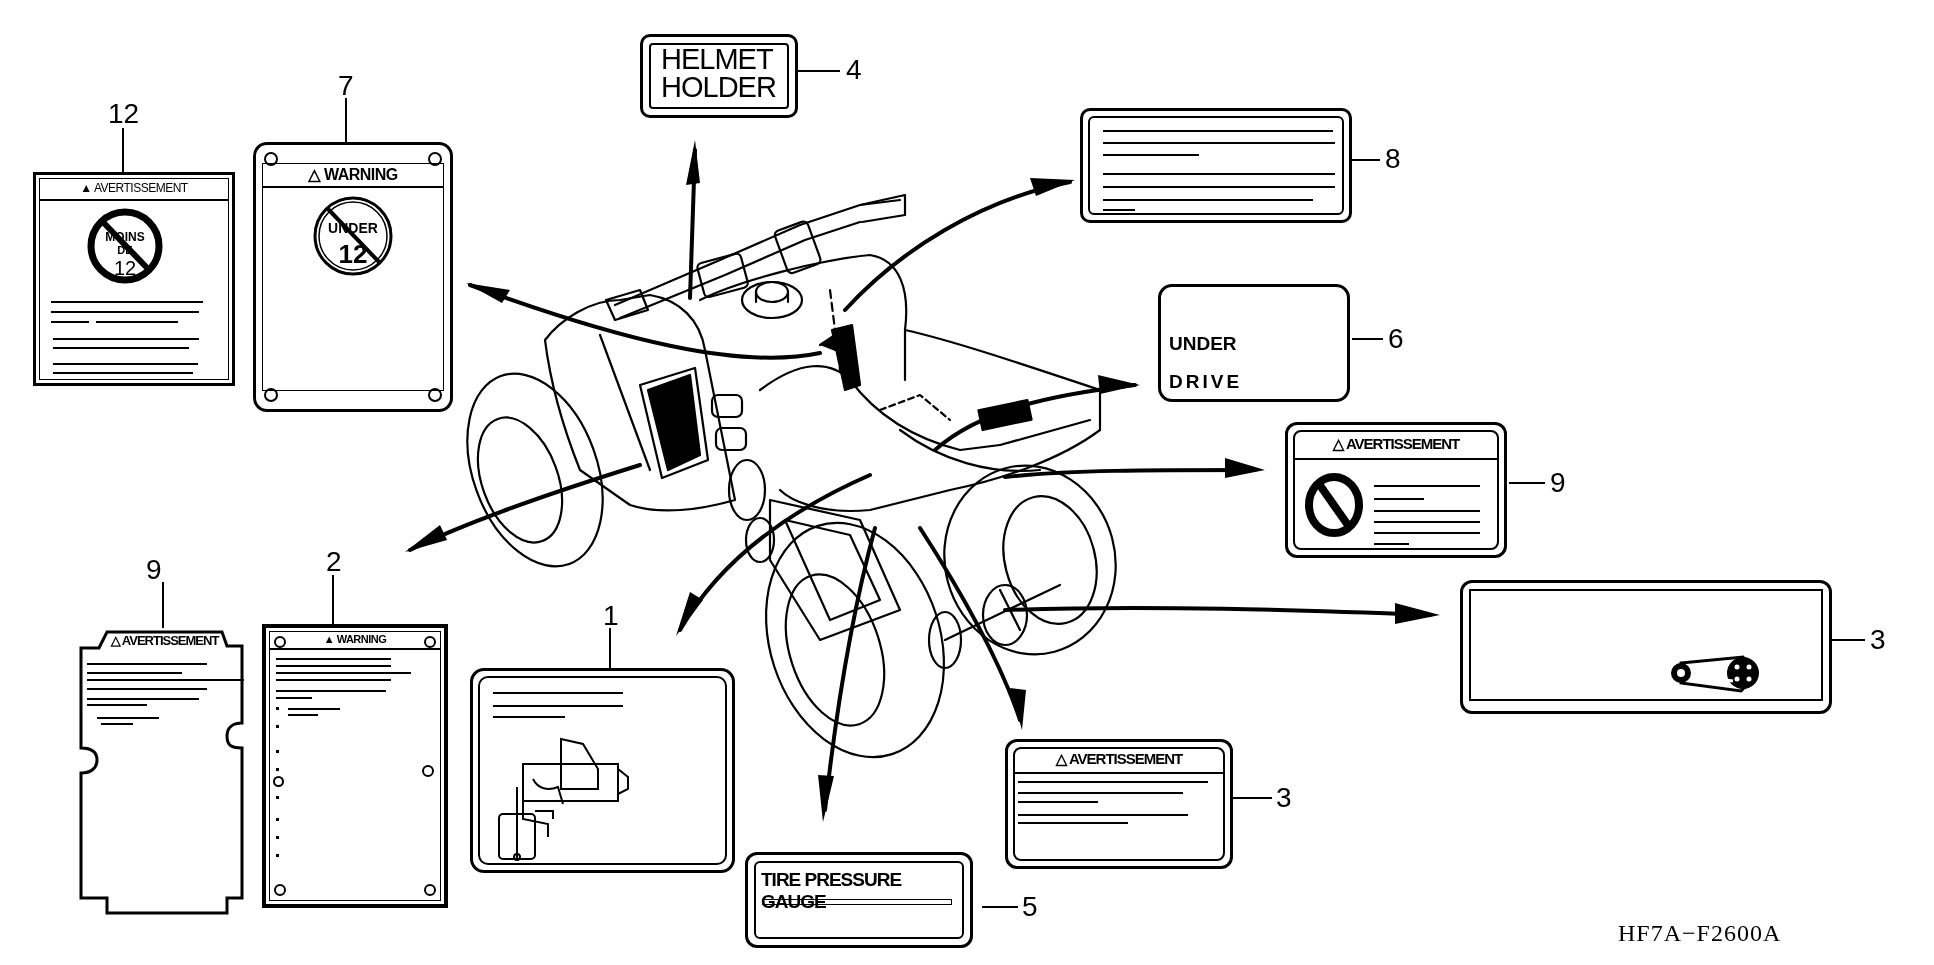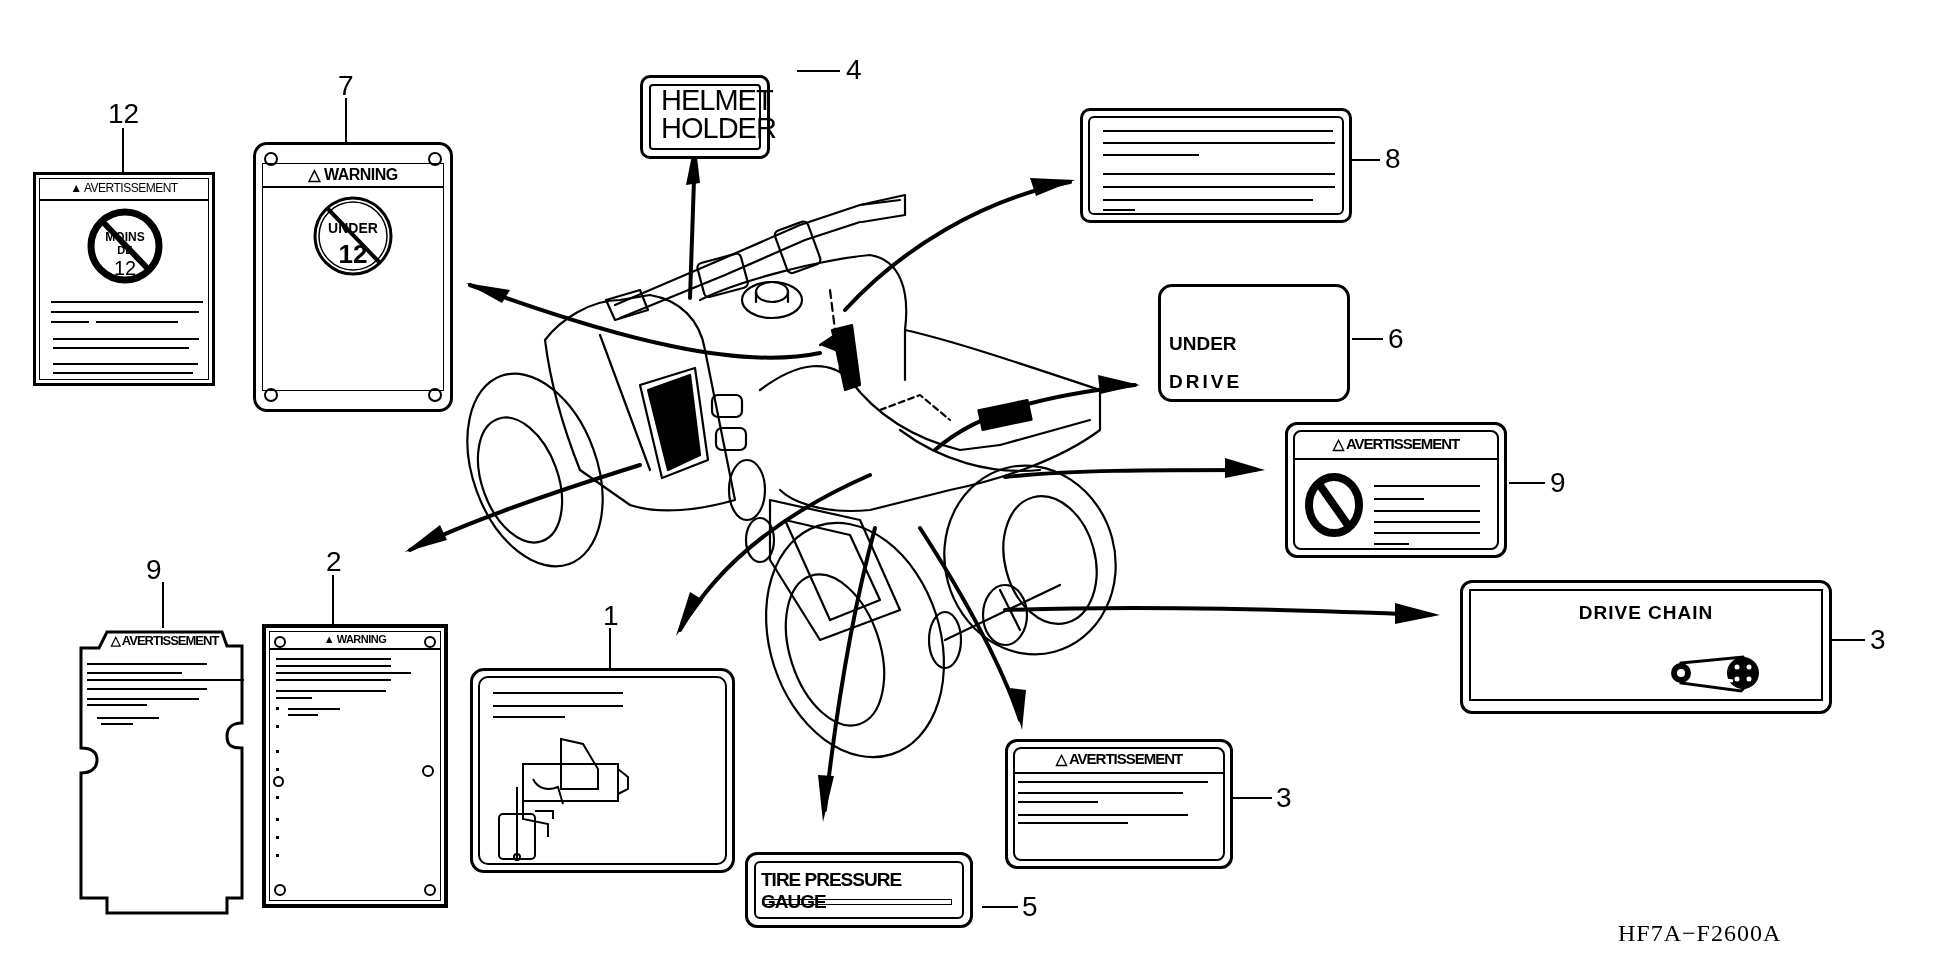--- a/index.html
+++ b/index.html
@@ -123,21 +123,21 @@
 <div class="callout" style="left:1385px;top:145px;">8</div>
 <div class="callout" style="left:1388px;top:325px;">6</div>
 <div class="callout" style="left:1550px;top:469px;">9</div>
 <div class="callout" style="left:1870px;top:626px;">3</div>
 <div class="callout" style="left:146px;top:556px;">9</div>
 <div class="callout" style="left:326px;top:548px;">2</div>
 <div class="callout" style="left:603px;top:602px;">1</div>
 <div class="callout" style="left:1276px;top:784px;">3</div>
 <div class="callout" style="left:1022px;top:893px;">5</div>
 
-<div class="lbl" style="left:33px;top:172px;width:182px;height:214px;border:3px solid #000;">
+<div class="lbl" style="left:33px;top:172px;width:202px;height:214px;border:3px solid #000;">
   <div class="inner" style="left:3px;top:3px;right:3px;bottom:3px;border-width:1.5px;"></div>
   <div class="hdr" style="top:6px;font-size:12px;font-weight:normal;">
     <span>▲</span>
     <span>AVERTISSEMENT</span>
   </div>
   <div class="line" style="left:3px;right:3px;top:24px;height:1.5px;"></div>
   <svg style="position:absolute;left:50px;top:32px;" width="78" height="78">
     <circle cx="39" cy="39" r="34" fill="none" stroke="#000" stroke-width="7"></circle>
     <line x1="16" y1="14" x2="64" y2="64" stroke="#000" stroke-width="6"></line>
     <text x="39" y="34" text-anchor="middle" font-family="Liberation Sans, sans-serif" font-size="12" font-weight="bold">MOINS</text>
@@ -167,21 +167,21 @@
   <div class="line" style="left:6px;right:6px;top:41px;height:1.5px;"></div>
   <svg style="position:absolute;left:54px;top:48px;" width="86" height="86">
     <circle cx="43" cy="43" r="38" fill="none" stroke="#000" stroke-width="3"></circle>
     <circle cx="43" cy="43" r="34" fill="none" stroke="#000" stroke-width="1.5"></circle>
     <line x1="18" y1="16" x2="70" y2="70" stroke="#000" stroke-width="4"></line>
     <text x="43" y="40" text-anchor="middle" font-family="Liberation Sans, sans-serif" font-size="14" font-weight="bold">UNDER</text>
     <text x="43" y="70" text-anchor="middle" font-family="Liberation Sans, sans-serif" font-size="26" font-weight="bold">12</text>
   </svg>
 </div>
 
-<div class="lbl frame" style="left:640px;top:34px;width:130px;height:84px;margin-top:41px;">
+<div class="lbl frame" style="left:640px;top:34px;width:158px;height:84px;">
   <div class="inner" style="left:6px;top:6px;right:6px;bottom:6px;border-radius:4px;"></div>
   <div class="txt" style="left:18px;top:8px;font-size:29px;line-height:29px;letter-spacing:-1px;font-weight:normal;">HELMET</div>
   <div class="txt" style="left:18px;top:36px;font-size:29px;line-height:29px;letter-spacing:-1px;font-weight:normal;text-align:right;">HOLDER</div>
 </div>
 
 <div class="lbl frame" style="left:1080px;top:108px;width:272px;height:115px;">
   <div class="inner" style="left:5px;top:5px;right:5px;bottom:5px;border-radius:6px;"></div>
   <div class="line" style="left:20px;width:230px;top:19px;"></div>
   <div class="line" style="left:20px;width:232px;top:31px;"></div>
   <div class="line" style="left:20px;width:96px;top:43px;"></div>
@@ -210,21 +210,20 @@
   <div class="line" style="left:86px;width:106px;top:60px;"></div>
   <div class="line" style="left:86px;width:50px;top:73px;"></div>
   <div class="line" style="left:86px;width:106px;top:85px;"></div>
   <div class="line" style="left:86px;width:106px;top:96px;"></div>
   <div class="line" style="left:86px;width:106px;top:107px;"></div>
   <div class="line" style="left:86px;width:35px;top:118px;"></div>
 </div>
 
 <div class="lbl frame" style="left:1460px;top:580px;width:372px;height:134px;border-radius:12px;">
   <div class="inner" style="left:6px;top:6px;right:6px;bottom:10px;"></div>
-  <div class="txt" style="left:0;right:0;top:19px;text-align:center;font-size:19px;letter-spacing:1px;">DRIVE CHAIN</div>
   <svg style="position:absolute;left:200px;top:68px;" width="100" height="44">
     <path d="M18 12 L80 6 L92 26 L78 40 L18 32 Z" fill="none" stroke="#000" stroke-width="3"></path>
     <circle cx="18" cy="22" r="10" fill="#000"></circle>
     <circle cx="18" cy="22" r="4" fill="#fff"></circle>
     <circle cx="80" cy="22" r="16" fill="#000"></circle>
     <circle cx="74" cy="16" r="2.5" fill="#fff"></circle>
       <circle cx="86" cy="16" r="2.5" fill="#fff"></circle>
     <circle cx="74" cy="28" r="2.5" fill="#fff"></circle>
       <circle cx="86" cy="28" r="2.5" fill="#fff"></circle>
     <path d="M40 26 L70 30" stroke="#fff" stroke-width="3"></path>
@@ -291,21 +290,21 @@
     <path d="M125 40 L135 48 L135 60 L125 65"></path>
     <path d="M40 50 C45 60 55 62 65 58 L70 75"></path>
     <path d="M30 72 L30 90 L55 95 L55 108"></path>
     <rect x="6" y="85" width="36" height="45" rx="4"></rect>
     <path d="M24 58 L24 130"></path>
     <circle cx="24" cy="128" r="3"></circle>
     <path d="M42 82 L60 82 L60 90"></path>
   </svg>
 </div>
 
-<div class="lbl frame" style="left:745px;top:852px;width:228px;height:76px;border-radius:12px;">
+<div class="lbl frame" style="left:745px;top:852px;width:228px;height:96px;border-radius:12px;">
   <div class="inner" style="left:6px;top:6px;right:6px;bottom:6px;border-radius:6px;"></div>
   <div class="txt" style="left:13px;top:14px;font-size:19px;letter-spacing:-1px;">TIRE PRESSURE GAUGE</div>
   <div class="inner" style="left:14px;top:44px;width:190px;height:6px;border-width:1.5px;"></div>
 </div>
 
 <div class="lbl frame" style="left:1005px;top:739px;width:228px;height:130px;border-radius:12px;">
   <div class="inner" style="left:5px;top:5px;right:5px;bottom:5px;border-radius:8px;"></div>
   <div class="hdr" style="top:8px;font-size:15px;letter-spacing:-1px;">
     <span>△</span>
     <span>AVERTISSEMENT</span>

